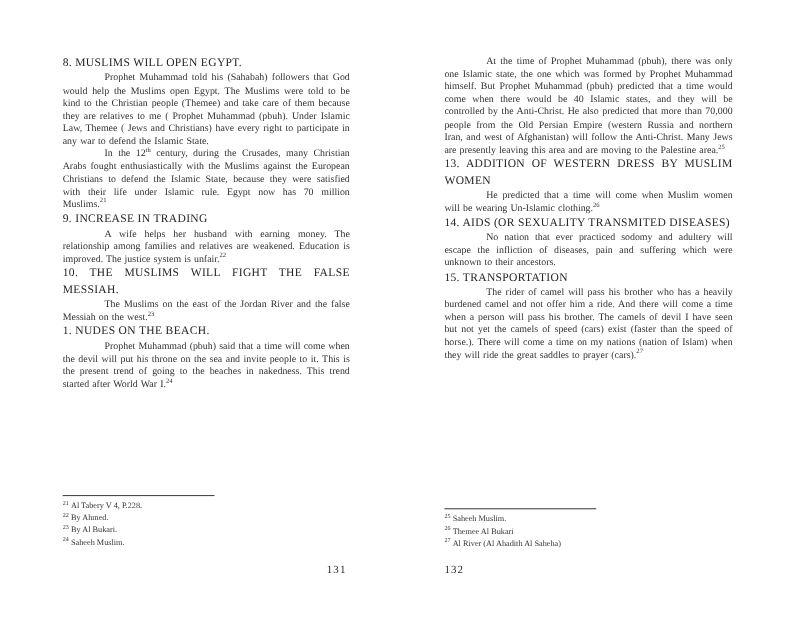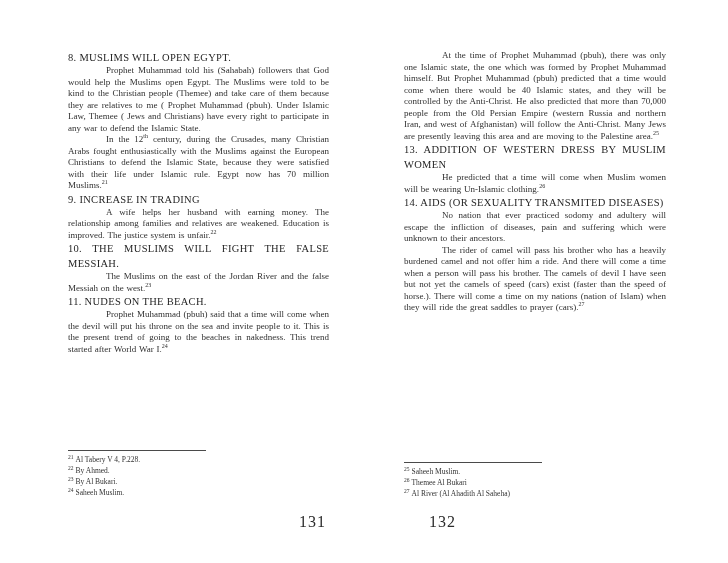--- a/index.html
+++ b/index.html
@@ -16,21 +16,21 @@
     height: 563px;
     font-family: "Liberation Serif", "DejaVu Serif", serif;
     color: #2e2e2e;
   }
   .page {
     position: absolute;
     top: 50px;
     width: 261px;
     height: 495px;
   }
-  .page-left  { left: 68px; }
+  .page-left  { left: 57px; }
   .page-right { left: 404px; width: 262px; }
 
   h2.heading {
     font-family: "Liberation Serif", "DejaVu Serif", serif;
     font-size: 10.5px;
     font-weight: normal;
     letter-spacing: 0.3px;
     line-height: 15px;
     margin: 0;
     color: #262626;
@@ -83,45 +83,44 @@
   }
   .fn sup {
     font-size: 5.5px;
     vertical-align: super;
     line-height: 0;
     margin-right: 2px;
   }
   .pagenum {
     position: absolute;
     top: 463px;
-    font-size: 16px;
+    font-size: 10px;
     letter-spacing: 1px;
     color: #2b2b2b;
-    margin-left: 25px;
   }
   .page-left  .pagenum { right: 3px; text-align: right; }
   .page-right .pagenum { left: 0; text-align: center; }
 </style>
 </head>
 <body>
 
 <div class="spread">
 
   <section class="page page-left">
     <h2 class="heading h8">8. MUSLIMS WILL OPEN EGYPT.</h2>
     <p class="body">Prophet Muhammad told his (Sahabah) followers that God would help the Muslims open Egypt. The Muslims were told to be kind to the Christian people (Themee) and take care of them because they are relatives to me ( Prophet Muhammad (pbuh). Under Islamic Law, Themee ( Jews and Christians) have every right to participate in any war to defend the Islamic State.</p>
     <p class="body">In the 12<sup>th</sup> century, during the Crusades, many Christian Arabs fought enthusiastically with the Muslims against the European Christians to defend the Islamic State, because they were satisfied with their life under Islamic rule. Egypt now has 70 million Muslims.<sup>21</sup></p>
 
     <h2 class="heading h9">9. INCREASE IN TRADING</h2>
     <p class="body">A wife helps her husband with earning money. The relationship among families and relatives are weakened. Education is improved. The justice system is unfair.<sup>22</sup></p>
 
     <h2 class="heading h10">10. THE MUSLIMS WILL FIGHT THE FALSE MESSIAH.</h2>
     <p class="body">The Muslims on the east of the Jordan River and the false Messiah on the west.<sup>23</sup></p>
 
-    <h2 class="heading h11">11. NUDES ON THE BEACH.</h2>
+    <h2 class="heading h11">1. NUDES ON THE BEACH.</h2>
     <p class="body">Prophet Muhammad (pbuh) said that a time will come when the devil will put his throne on the sea and invite people to it. This is the present trend of going to the beaches in nakedness. This trend started after World War I.<sup>24</sup></p>
 
     <div class="footnotes">
       <div class="fn-rule"></div>
       <div class="fn"><sup>21</sup><span>Al Tabery V 4, P.228.</span></div>
       <div class="fn"><sup>22</sup><span>By Ahmed.</span></div>
       <div class="fn"><sup>23</sup><span>By Al Bukari.</span></div>
       <div class="fn"><sup>24</sup><span>Saheeh Muslim.</span></div>
     </div>
 
@@ -130,20 +129,21 @@
 
   <section class="page page-right">
     <p class="body">At the time of Prophet Muhammad (pbuh), there was only one Islamic state, the one which was formed by Prophet Muhammad himself. But Prophet Muhammad (pbuh) predicted that a time would come when there would be 40 Islamic states, and they will be controlled by the Anti-Christ. He also predicted that more than 70,000 people from the Old Persian Empire (western Russia and northern Iran, and west of Afghanistan) will follow the Anti-Christ. Many Jews are presently leaving this area and are moving to the Palestine area.<sup>25</sup></p>
 
     <h2 class="heading h13">13. ADDITION OF WESTERN DRESS BY MUSLIM WOMEN</h2>
     <p class="body">He predicted that a time will come when Muslim women will be wearing Un-Islamic clothing.<sup>26</sup></p>
 
     <h2 class="heading h14">14. AIDS (OR SEXUALITY TRANSMITED DISEASES)</h2>
     <p class="body">No nation that ever practiced sodomy and adultery will escape the infliction of diseases, pain and suffering which were unknown to their ancestors.</p>
 
+    <h2 class="heading h15">15. TRANSPORTATION</h2>
     <p class="body">The rider of camel will pass his brother who has a heavily burdened camel and not offer him a ride. And there will come a time when a person will pass his brother. The camels of devil I have seen but not yet the camels of speed (cars) exist (faster than the speed of horse.). There will come a time on my nations (nation of Islam) when they will ride the great saddles to prayer (cars).<sup>27</sup></p>
 
     <div class="footnotes">
       <div class="fn-rule"></div>
       <div class="fn"><sup>25</sup><span>Saheeh Muslim.</span></div>
       <div class="fn"><sup>26</sup><span>Themee Al Bukari</span></div>
       <div class="fn"><sup>27</sup><span>Al River (Al Ahadith Al Saheha)</span></div>
     </div>
 
     <div class="pagenum">132</div>

